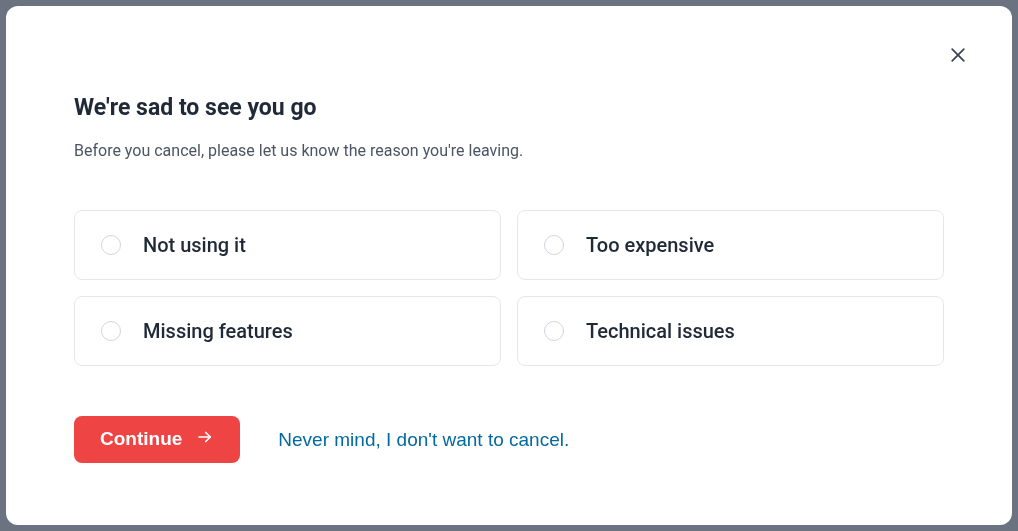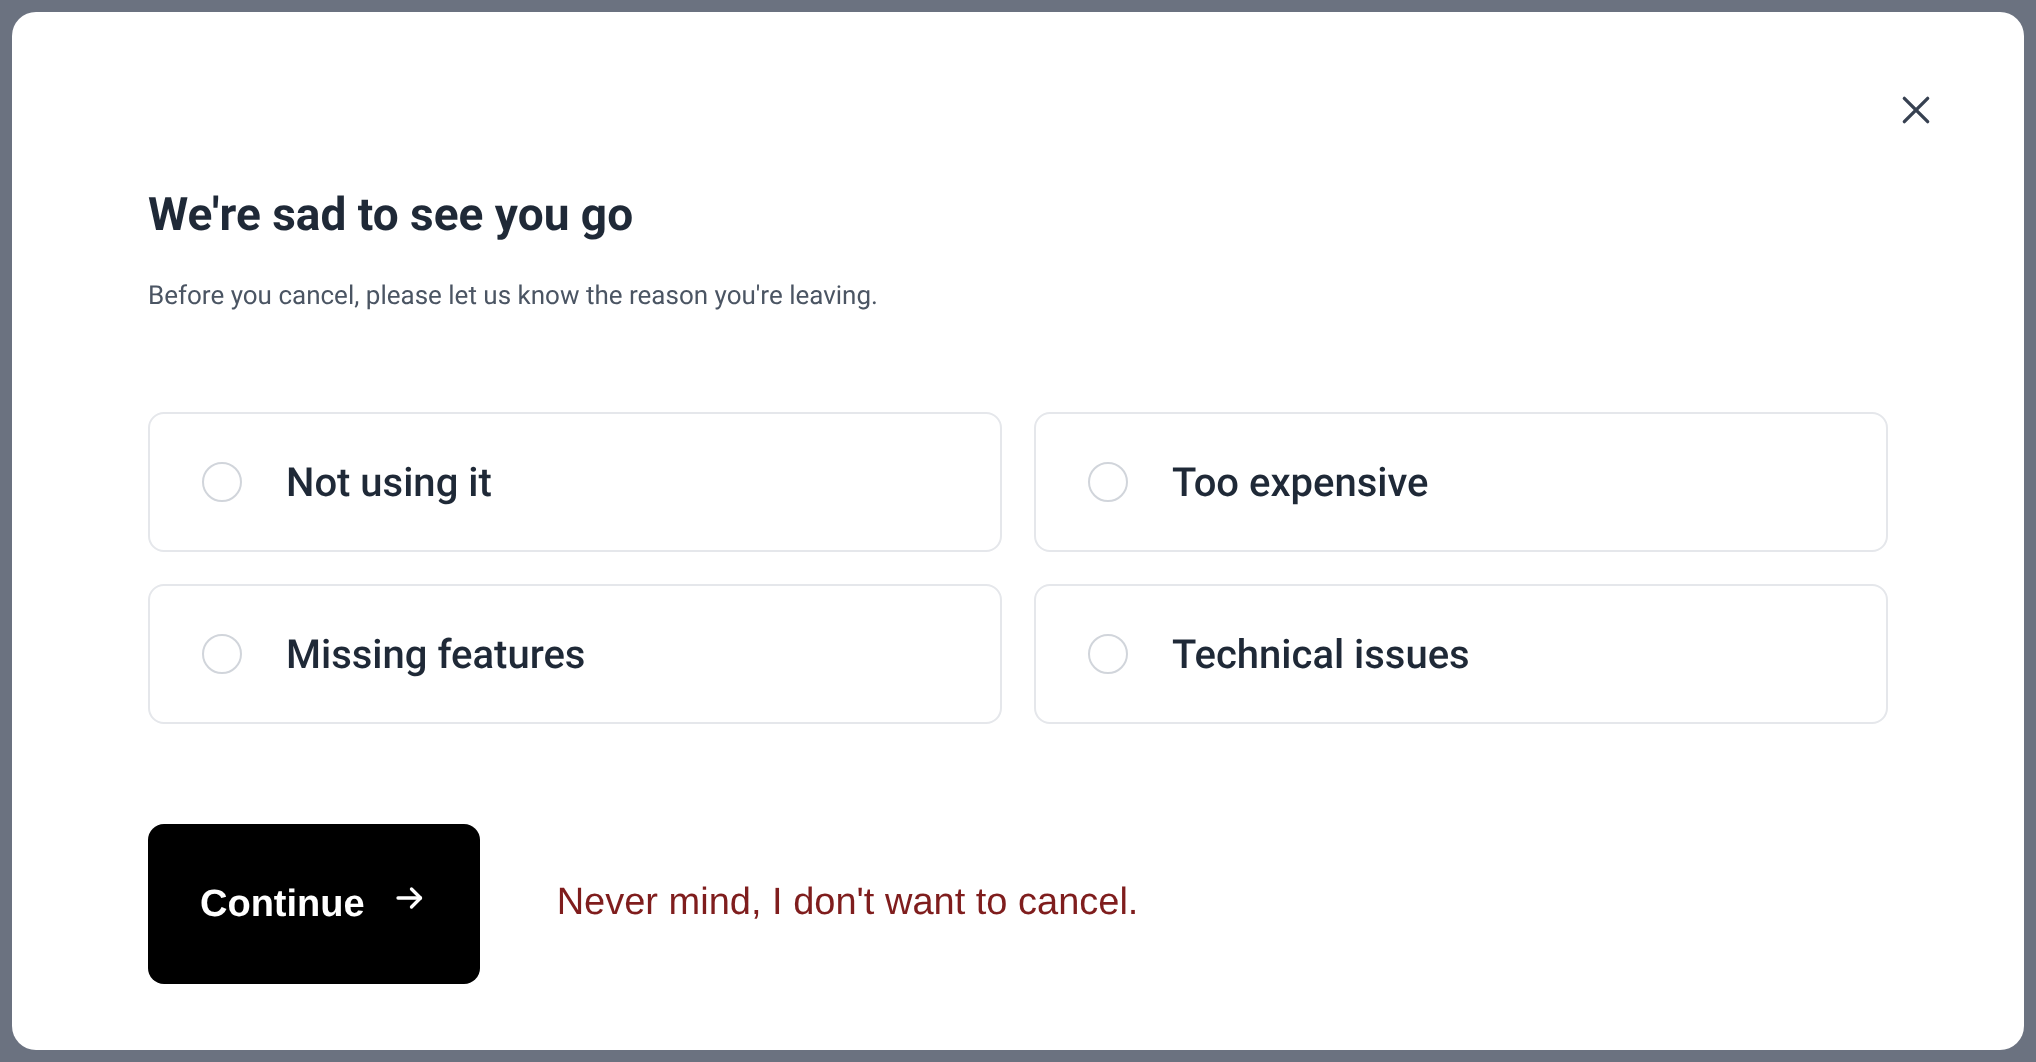--- a/index.html
+++ b/index.html
@@ -44,21 +44,21 @@
       height: 20px;
     }
     .title {
       font-size: 23px;
       font-weight: 700;
       color: #1f2937;
       margin-bottom: 20px;
       margin-top: 24px;
     }
     .subtitle {
-      font-size: 13px;
+      font-size: 16px;
       color: #4b5563;
       margin-bottom: 50px;
     }
     .options {
       display: grid;
       grid-template-columns: 1fr 1fr;
       gap: 16px;
       margin-bottom: 50px;
     }
     .option {
@@ -81,40 +81,40 @@
       font-size: 20px;
       font-weight: 500;
       color: #1f2937;
     }
     .footer {
       display: flex;
       align-items: center;
       gap: 38px;
     }
     .continue-btn {
-      background: #000000;
+      background: #ef4444;
       color: #ffffff;
       border: none;
       border-radius: 8px;
-      padding: 28px 26px;
+      padding: 12px 26px;
       font-size: 19px;
       font-weight: 600;
       display: flex;
-      align-items: flex-end;
+      align-items: flex-start;
       gap: 14px;
       cursor: pointer;
     }
     .continue-btn svg {
       width: 18px;
       height: 18px;
     }
     .nevermind {
       font-size: 19px;
       font-weight: 500;
-      color: #7f1d1d;
+      color: #0369a1;
       cursor: pointer;
       background: transparent;
       border: none;
     }
   </style>
 </head>
 <body>
 
 <div class="modal">
   <button class="close-btn">

